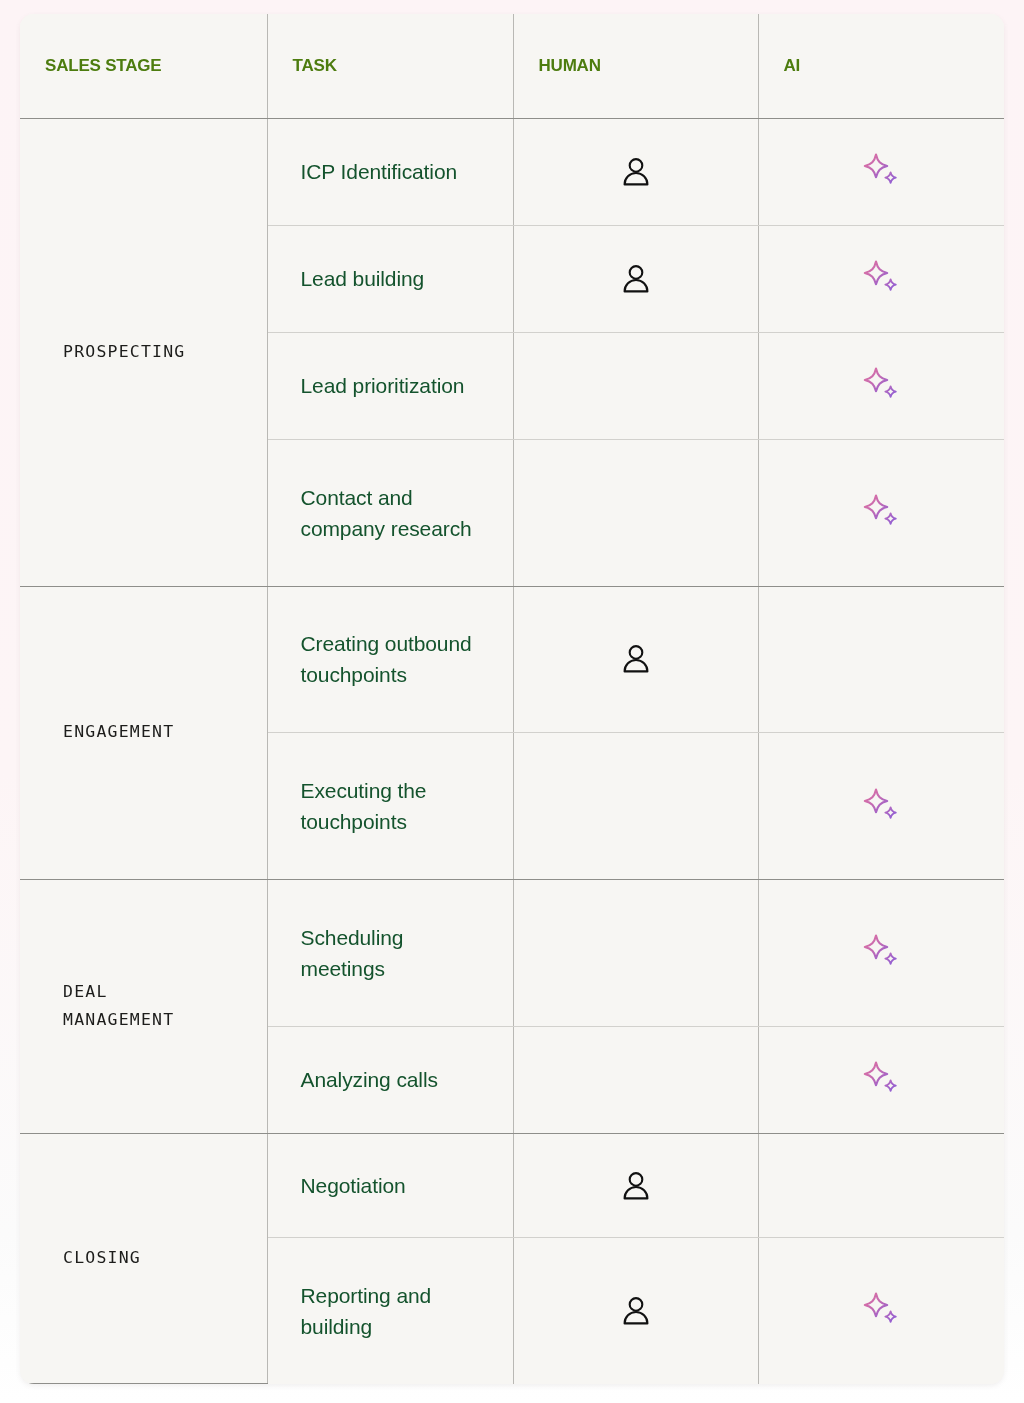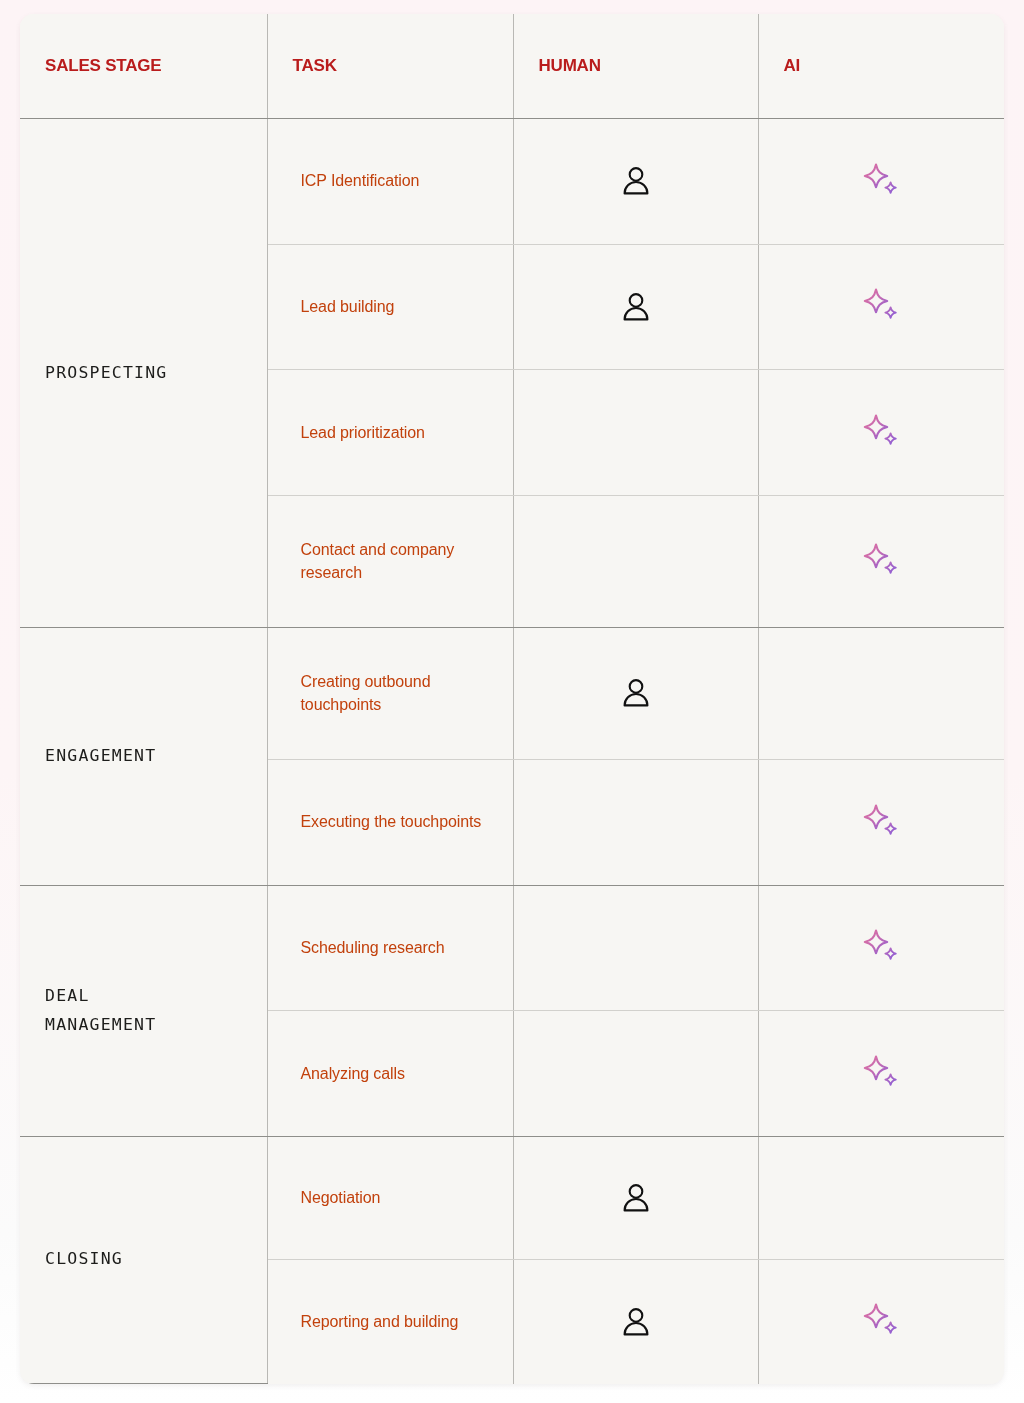--- a/index.html
+++ b/index.html
@@ -43,21 +43,21 @@
   col.c-task  { width: 246px; }
   col.c-human { width: 245px; }
   col.c-ai    { width: 246px; }
 
   thead th {
     text-align: left;
     vertical-align: middle;
     font-size: 17px;
     font-weight: bold;
     letter-spacing: -0.2px;
-    color: #b91c1c;
+    color: #4d7c0f;
     padding: 0 0 0 25px;
     height: 104px;
     border-bottom: 1.6px solid #8e8e8a;
     border-right: 1.2px solid #b9b8b4;
     background: #f7f6f3;
   }
   thead th.last { border-right: none; }
 
   tbody td {
     vertical-align: middle;
@@ -75,26 +75,27 @@
     padding: 0 18px 0 25px;
   }
 
   .stage-label {
     font-family: "DejaVu Sans Mono", monospace;
     font-size: 16.5px;
     letter-spacing: 1.2px;
     color: #1d1d1b;
     line-height: 1.75;
     white-space: pre-line;
+    margin-left: 18px;
   }
 
   .task-text {
-    font-size: 16px;
+    font-size: 21px;
     line-height: 1.48;
-    color: #c2410c;
+    color: #14532d;
     padding: 0 22px 0 33px;
     letter-spacing: -0.1px;
   }
 
   .icon-cell {
     text-align: center;
   }
   .icon-wrap {
     display: inline-flex;
     align-items: center;
@@ -266,21 +267,21 @@
                   <path d="M29.6 20.4 C30.4 23.6 31.6 24.8 34.8 25.6 C31.6 26.4 30.4 27.6 29.6 30.8 C28.8 27.6 27.6 26.4 24.4 25.6 C27.6 24.8 28.8 23.6 29.6 20.4 Z" stroke="url(#sparkGrad4b)" stroke-width="1.9" stroke-linejoin="round" fill="none"></path>
                 </svg>
               </span></td>
           </tr>
           <tr>
             <td class="stage-cell" rowspan="2">
               <div class="stage-label">DEAL
 MANAGEMENT</div>
             </td>
             <td>
-              <div class="task-text">Scheduling research</div>
+              <div class="task-text">Scheduling meetings</div>
             </td>
             <td class="icon-cell"></td>
             <td class="icon-cell last-col"><span class="icon-wrap">
                 <svg width="40" height="38" viewBox="0 0 40 38" fill="none" aria-hidden="true">
                   <defs>
                     <linearGradient id="sparkGrad5" x1="0" y1="0" x2="1" y2="1">
                       <stop offset="0%" stop-color="#e2709f"></stop>
                       <stop offset="52%" stop-color="#c26bb4"></stop>
                       <stop offset="100%" stop-color="#8b5cd6"></stop>
                     </linearGradient>

